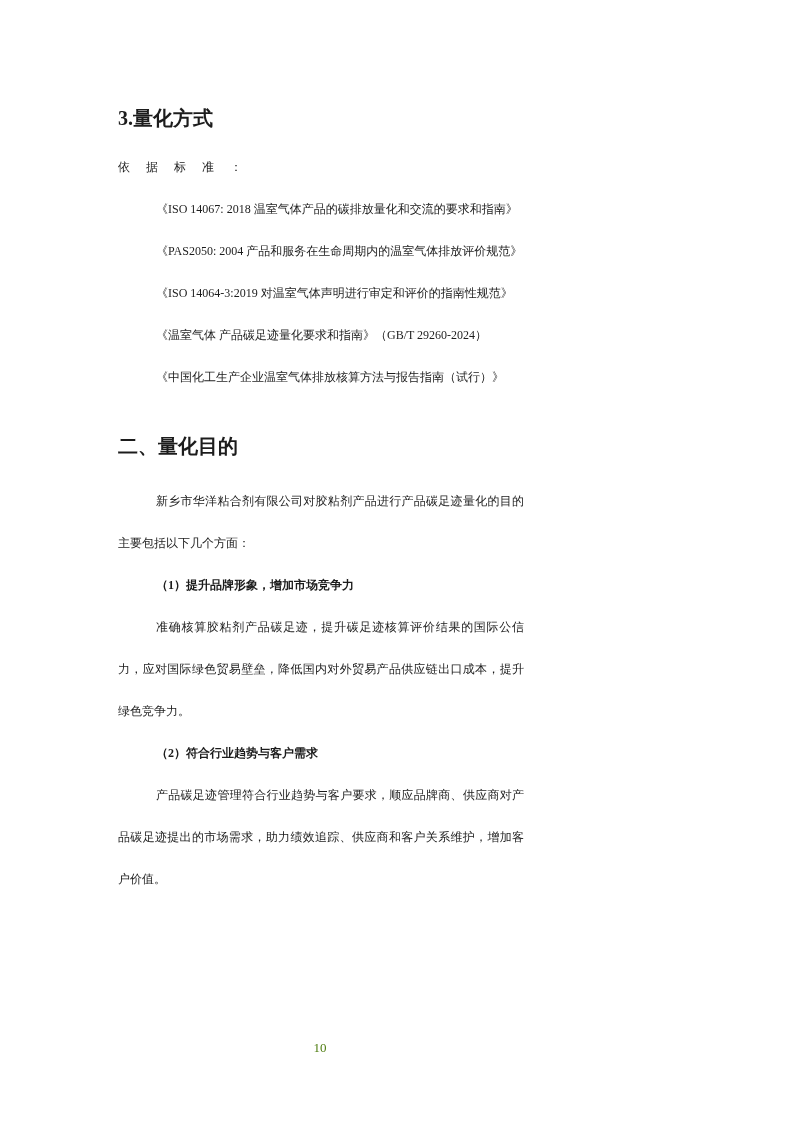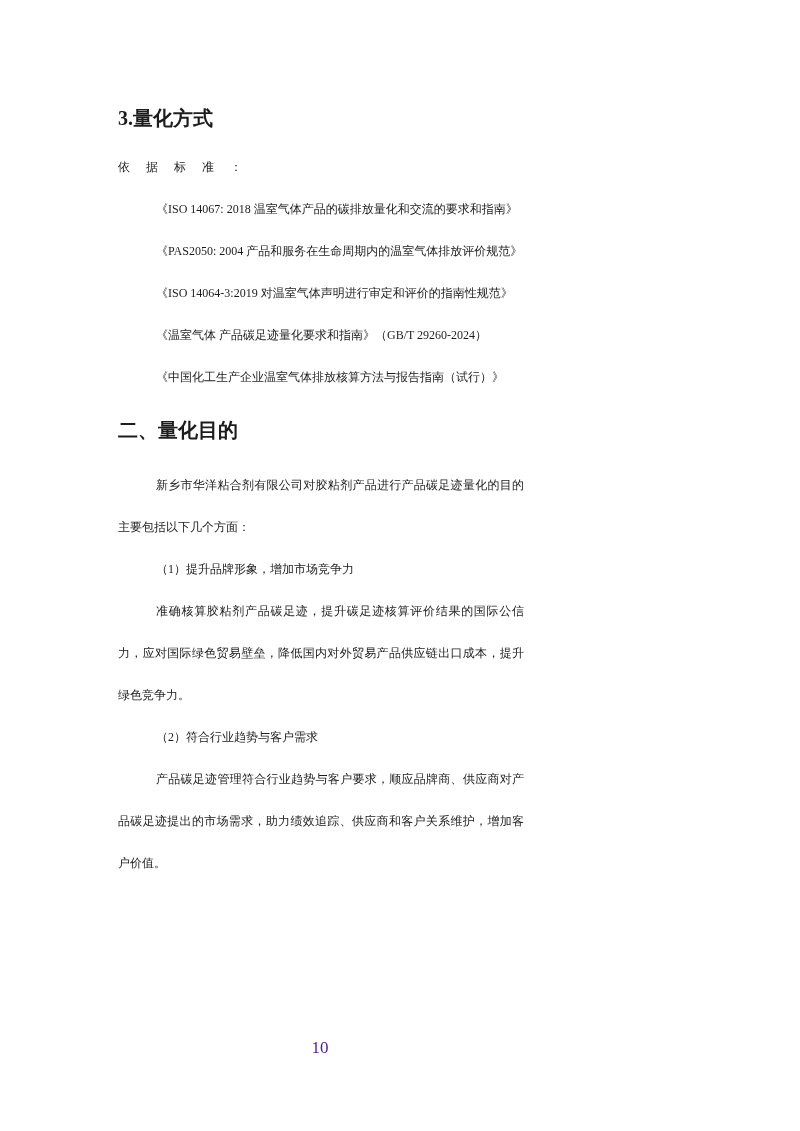--- a/index.html
+++ b/index.html
@@ -20,44 +20,44 @@
     margin-left: 118px;
     margin-right: 116px;
   }
   .sec-heading {
     font-size: 20px;
     font-weight: bold;
     line-height: 28px;
     margin: 0;
   }
   .h-method { margin-top: 104px; }
-  .h-purpose { margin-top: 18px; }
+  .h-purpose { margin-top: 34px; }
   .body-text {
     font-size: 12px;
     line-height: 42px;
     margin: 0;
     text-align: justify;
   }
   .indent-first { text-indent: 38px; }
   .basis {
     margin-top: 14px;
     word-spacing: 13px;
     text-align: left;
   }
   .intro { margin-top: 20px; }
-  .item-title { text-align: left; }
+  .item-title { text-align: left; font-weight: bold; }
   .page-number {
     position: absolute;
     left: 0;
     right: 0;
     top: 1040px;
     text-align: center;
-    font-size: 17px;
+    font-size: 13px;
     line-height: 16px;
-    color: #4c1d95;
+    color: #4d7c0f;
   }
 </style>
 </head>
 <body>
 
 <div class="page">
   <div class="content">
 
     <h2 class="sec-heading h-method">3.量化方式</h2>
 

